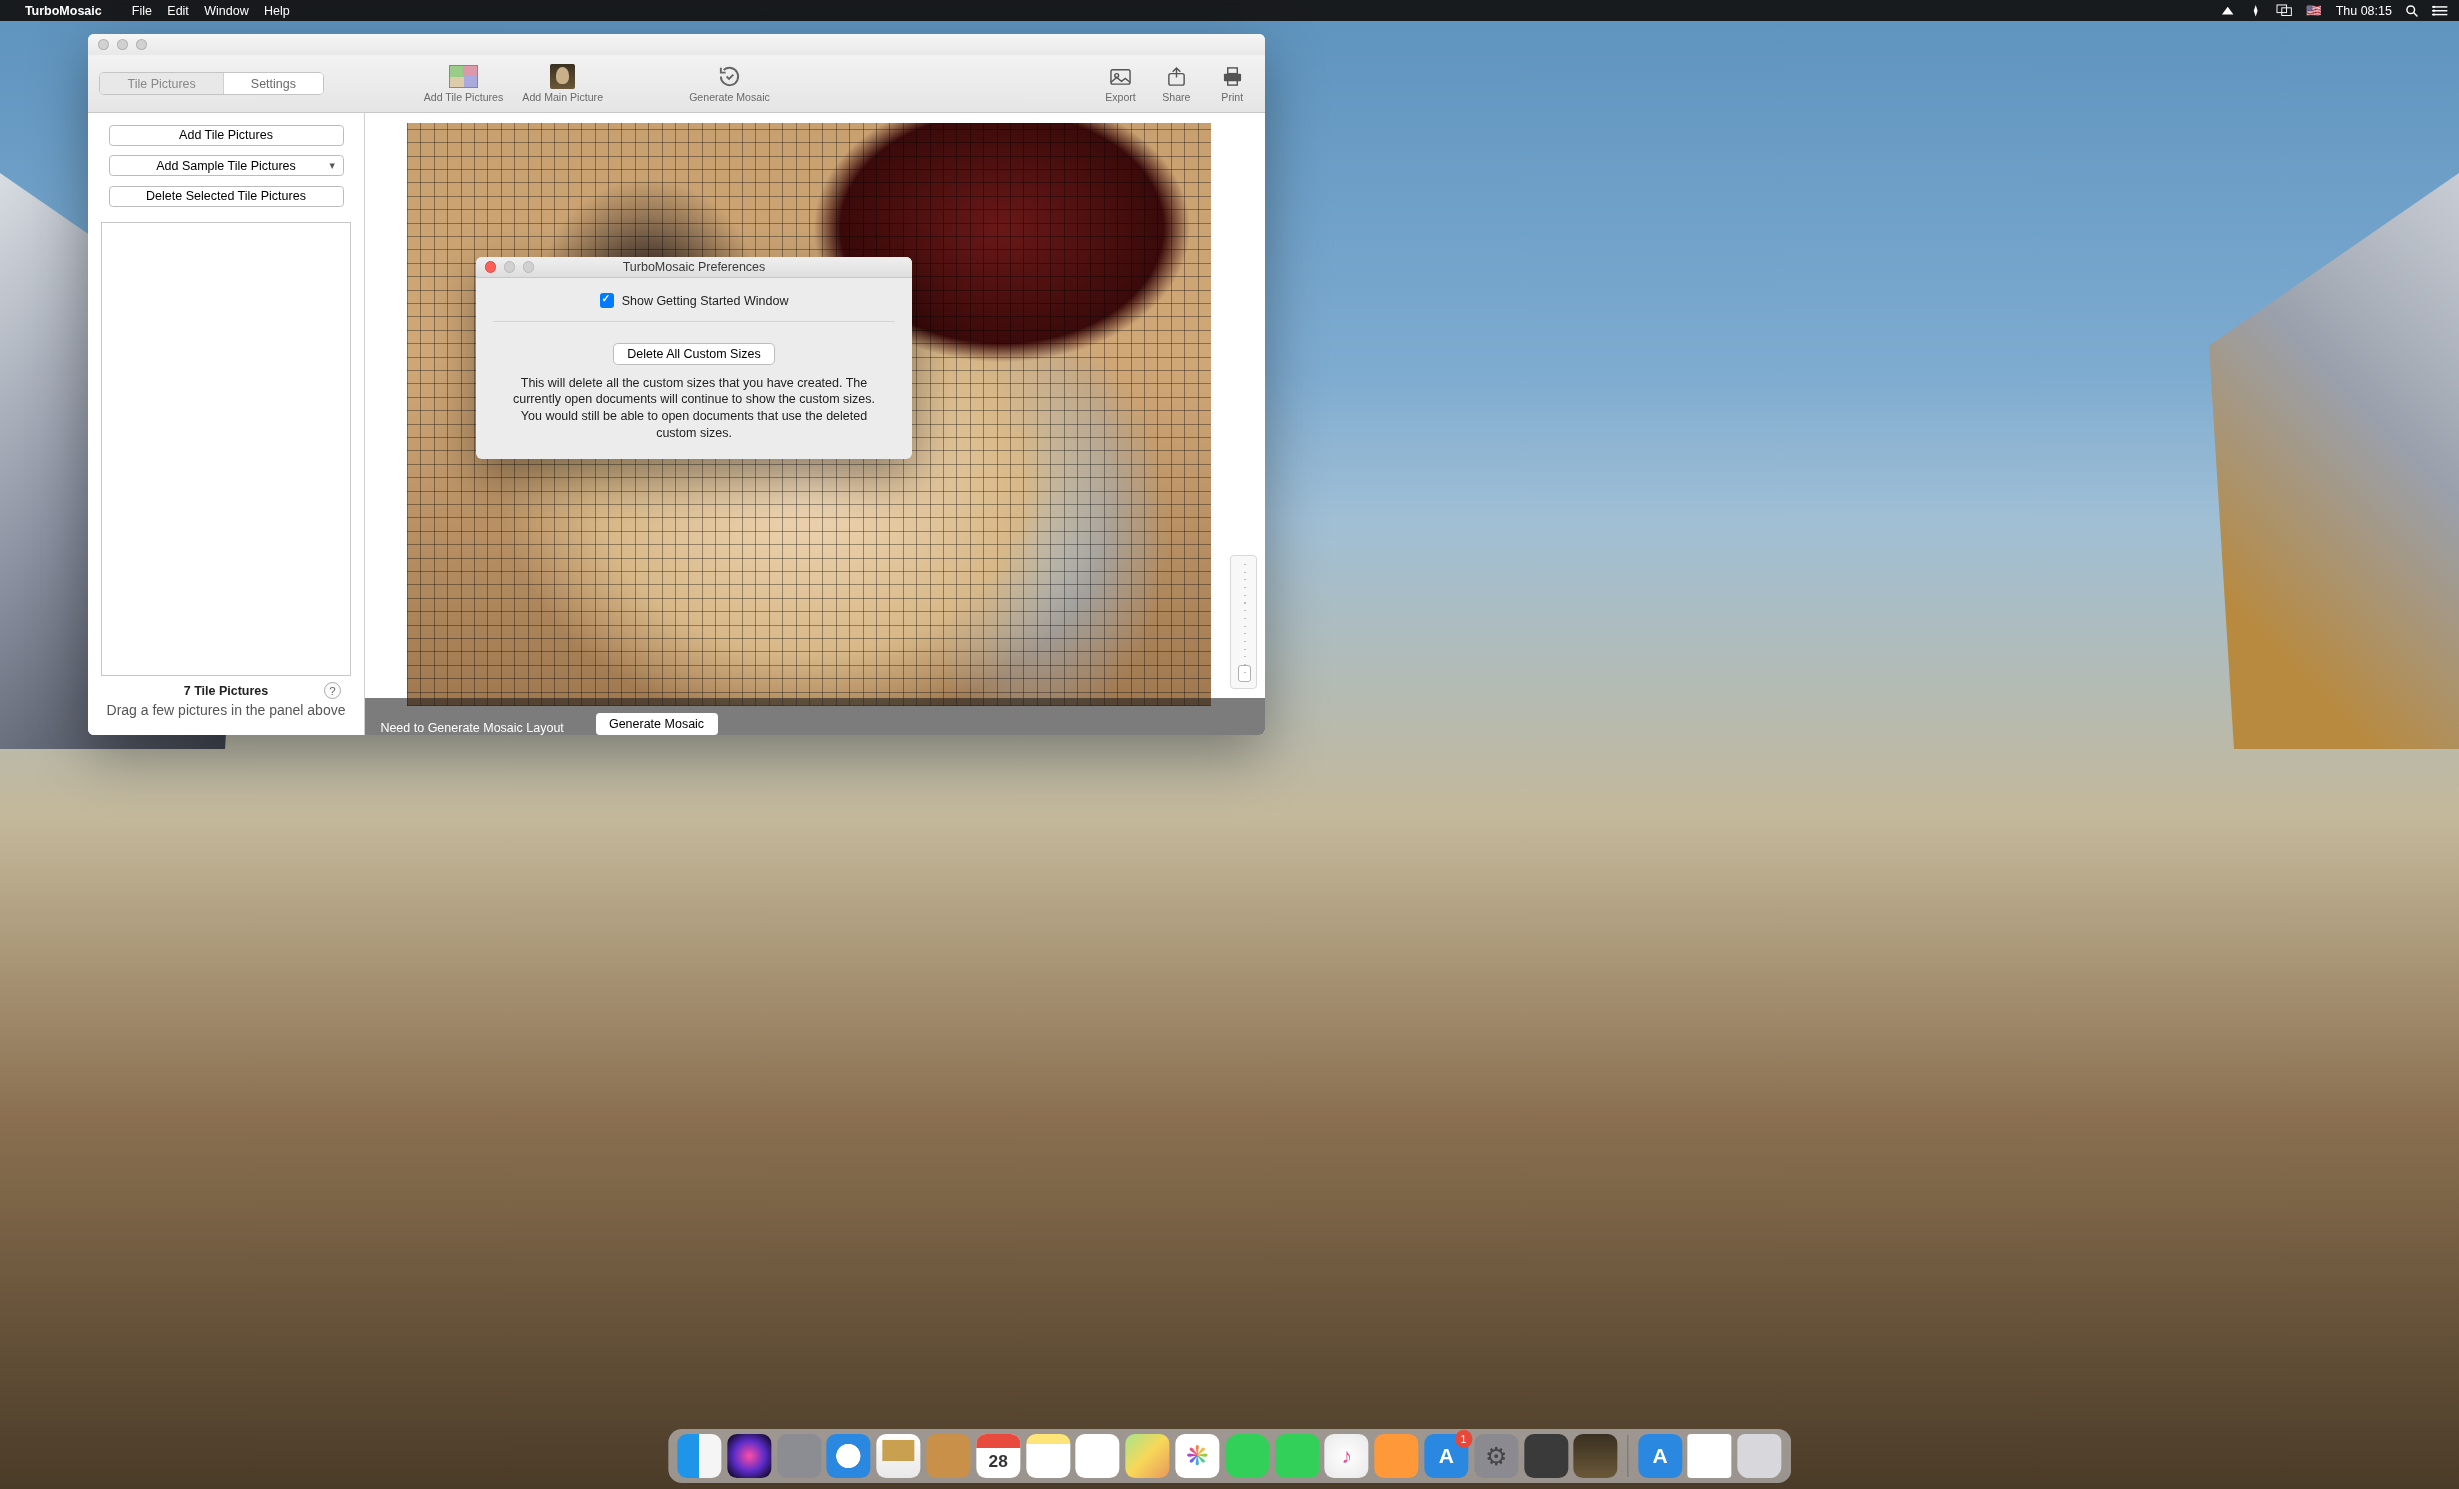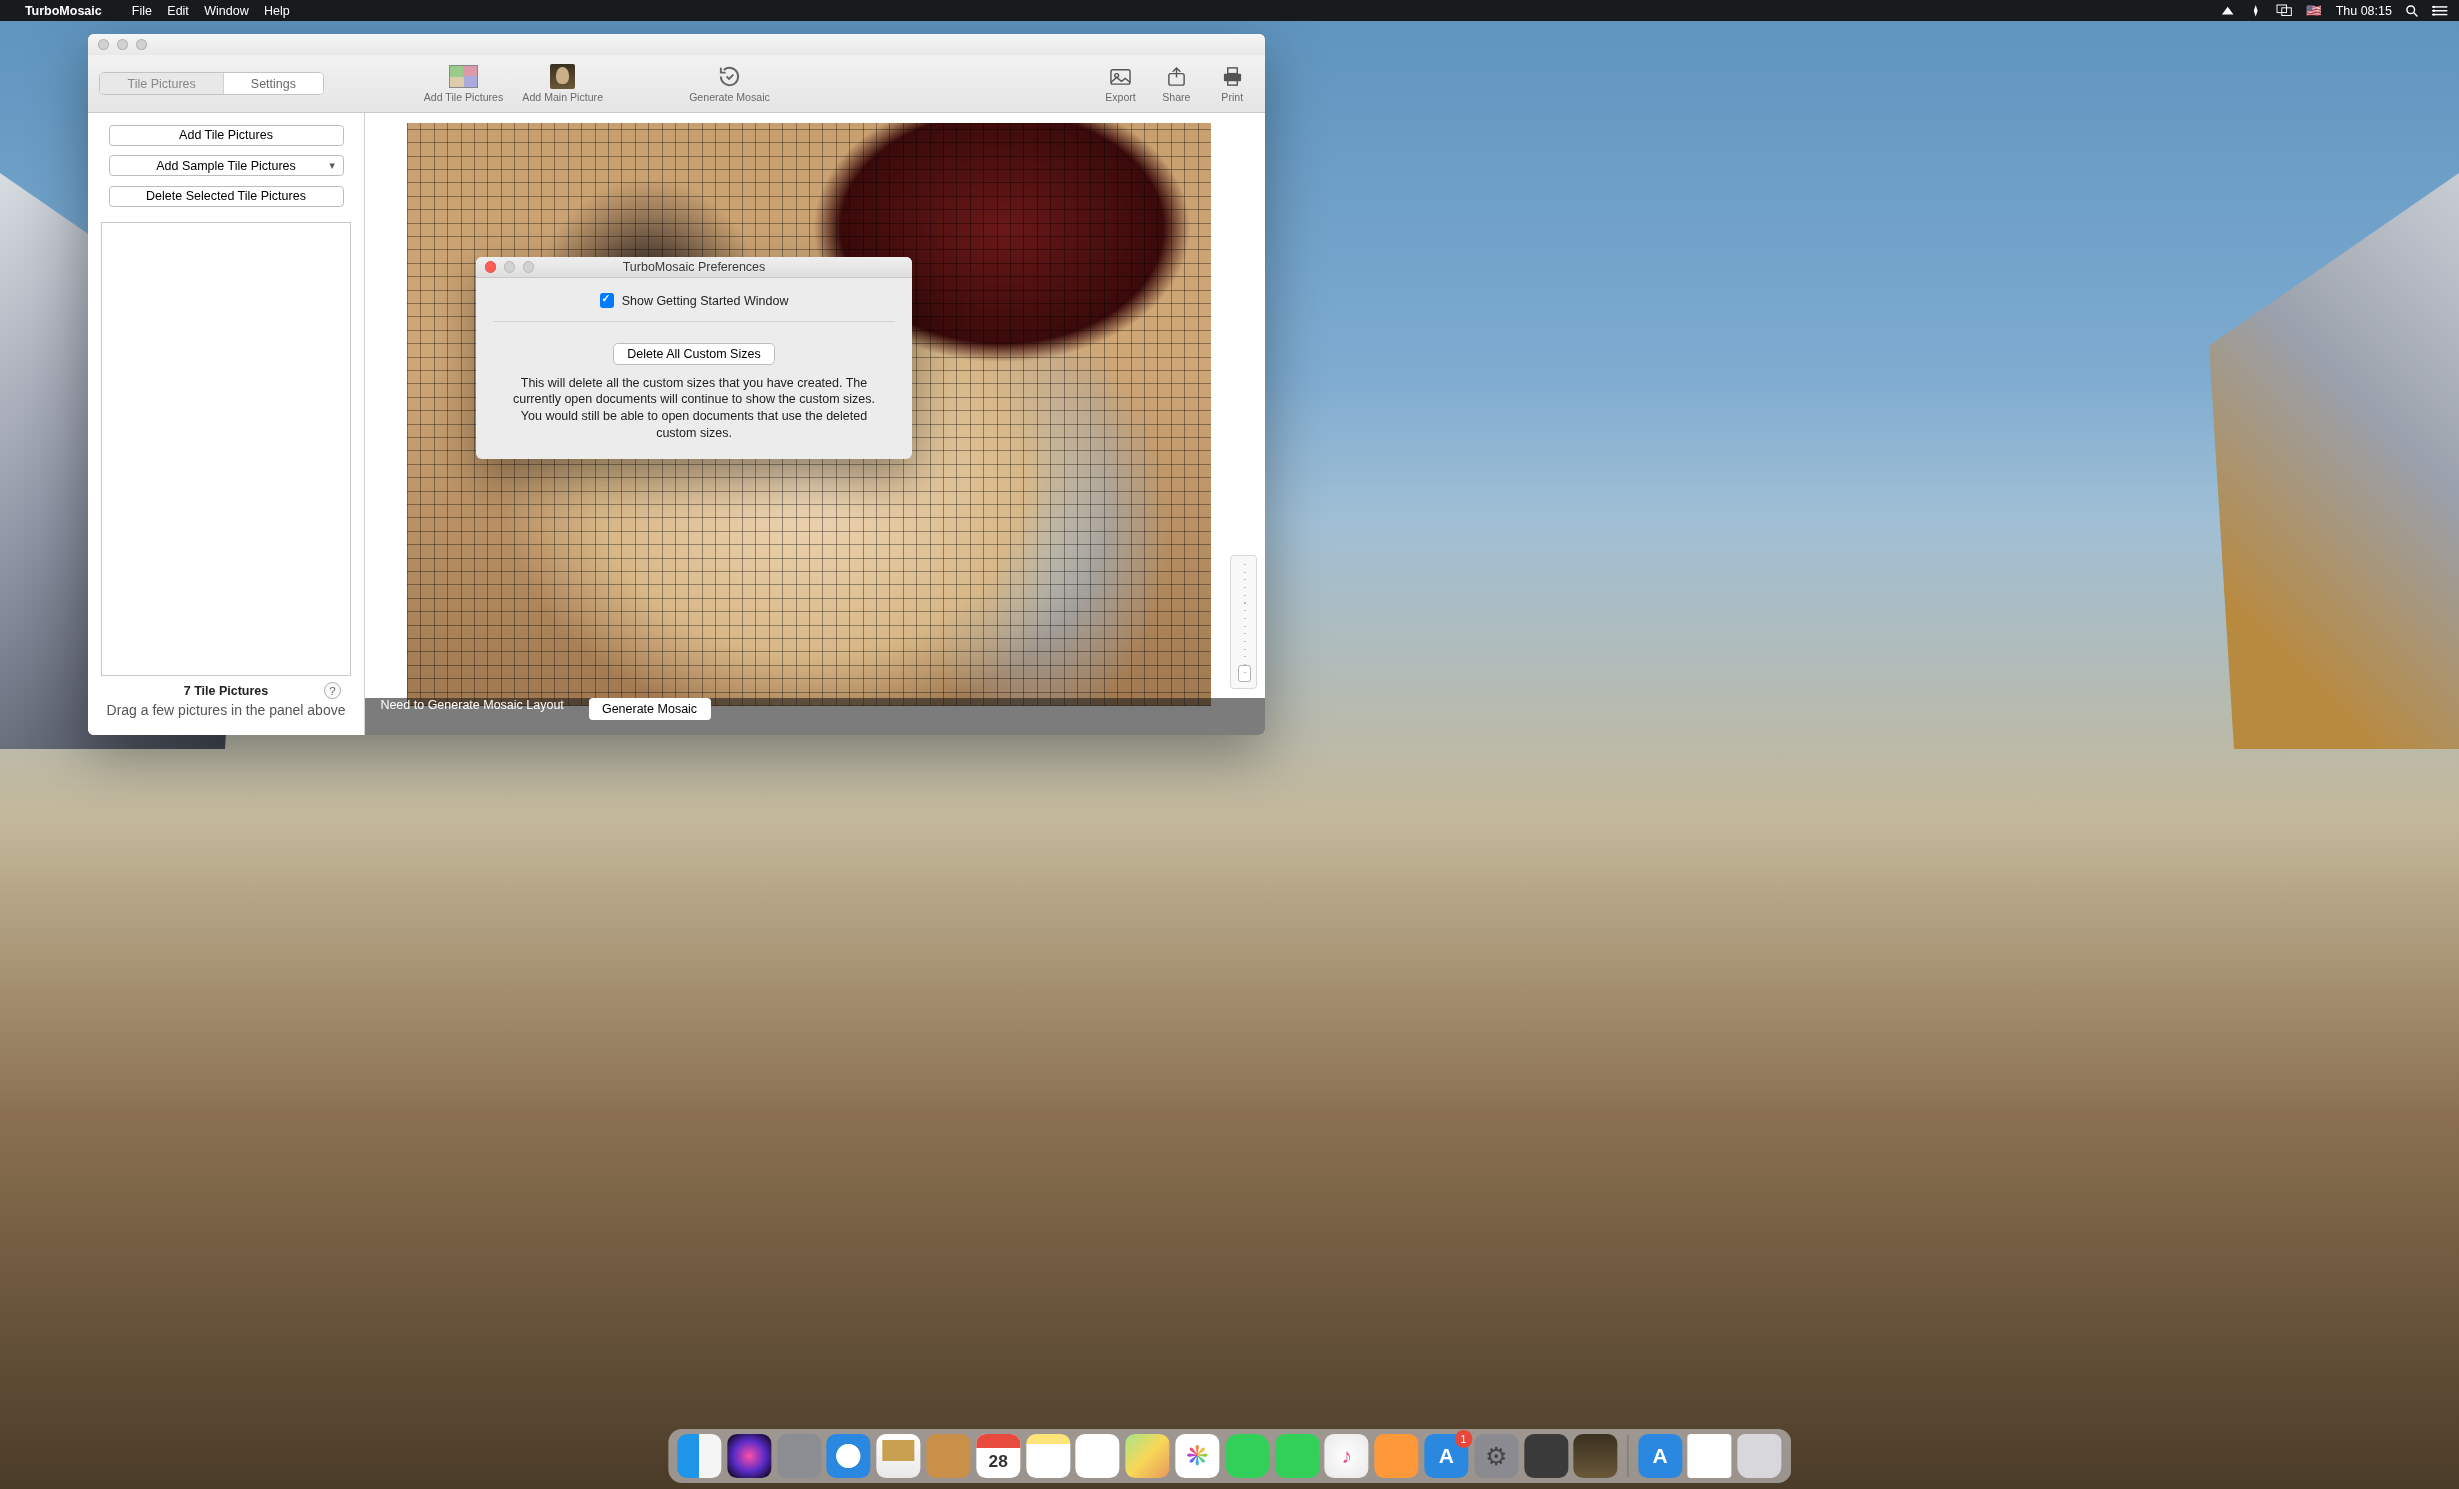--- a/index.html
+++ b/index.html
@@ -61,21 +61,21 @@
 .canvas-area { flex: 1; background: #fff; position: relative; overflow: hidden; }
 .mosaic-img { position: absolute; top: 9.6px; left: 42px; right: 54px; bottom: 29px; background:
   repeating-linear-gradient(0deg, rgba(0,0,0,0.35) 0 1px, transparent 1px 13.4px),
   repeating-linear-gradient(90deg, rgba(0,0,0,0.35) 0 1px, transparent 1px 13.4px),
   radial-gradient(ellipse 269px 192px at 74% 18%, #6a1818 0%, #3a0a0a 60%, transparent 70%),
   radial-gradient(circle 134px at 30% 28%, #2a2020 0%, transparent 80%),
   radial-gradient(ellipse 384px 307px at 50% 62%, #f0d8b8 0%, #d8b888 55%, transparent 80%),
   radial-gradient(ellipse 192px 288px at 78% 70%, #98b8d8 0%, transparent 70%),
   linear-gradient(180deg, #c8a070 0%, #d0a878 40%, #a07850 100%);
 }
-.status-strip { position: absolute; left: 0; right: 0; bottom: 0; height: 37px; background: rgba(30,30,30,0.58); display: flex; align-items: flex-start; padding: 0 15.4px; gap: 17px; }
+.status-strip { position: absolute; left: 0; right: 0; bottom: 0; height: 37px; background: rgba(30,30,30,0.58); display: flex; align-items: flex-end; padding: 0 15.4px; gap: 24px; }
 .status-text { color: #fff; font-size: 12.5px; }
 .gen-btn { background: #fff; border: none; border-radius: 3.8px; padding: 3.8px 13.4px; font-size: 12.5px; cursor: default; margin-left: 7.7px; }
 .zoom-slider { position: absolute; right: 7.7px; bottom: 46px; width: 27px; height: 134px; background: #f8f8f8; border: 1px solid #d8d8d8; border-radius: 3.8px; }
 .zoom-slider::after { content:""; position:absolute; left: 12.5px; top: 7.7px; bottom: 13.4px; width: 1.9px; background: repeating-linear-gradient(#bbb 0 1px, transparent 1px 7.7px); }
 .zoom-knob { position: absolute; bottom: 5.8px; left: 6.7px; width: 13.4px; height: 17.3px; background: #fff; border: 1px solid #b0b0b0; border-radius: 2.9px; }
 
 
 .pref-window { position: absolute; top: 257px; left: 476px; width: 436px; background: #ececec; border-radius: 5.8px; box-shadow: 0 17.3px 48px rgba(0,0,0,0.4); z-index: 500; overflow: hidden; }
 .pref-title { height: 21px; background: linear-gradient(#efefef,#dedede); display: flex; align-items: center; position: relative; border-bottom: 1px solid #c8c8c8; }
 .pref-traffic { display: flex; gap: 7.7px; margin-left: 8.6px; }

